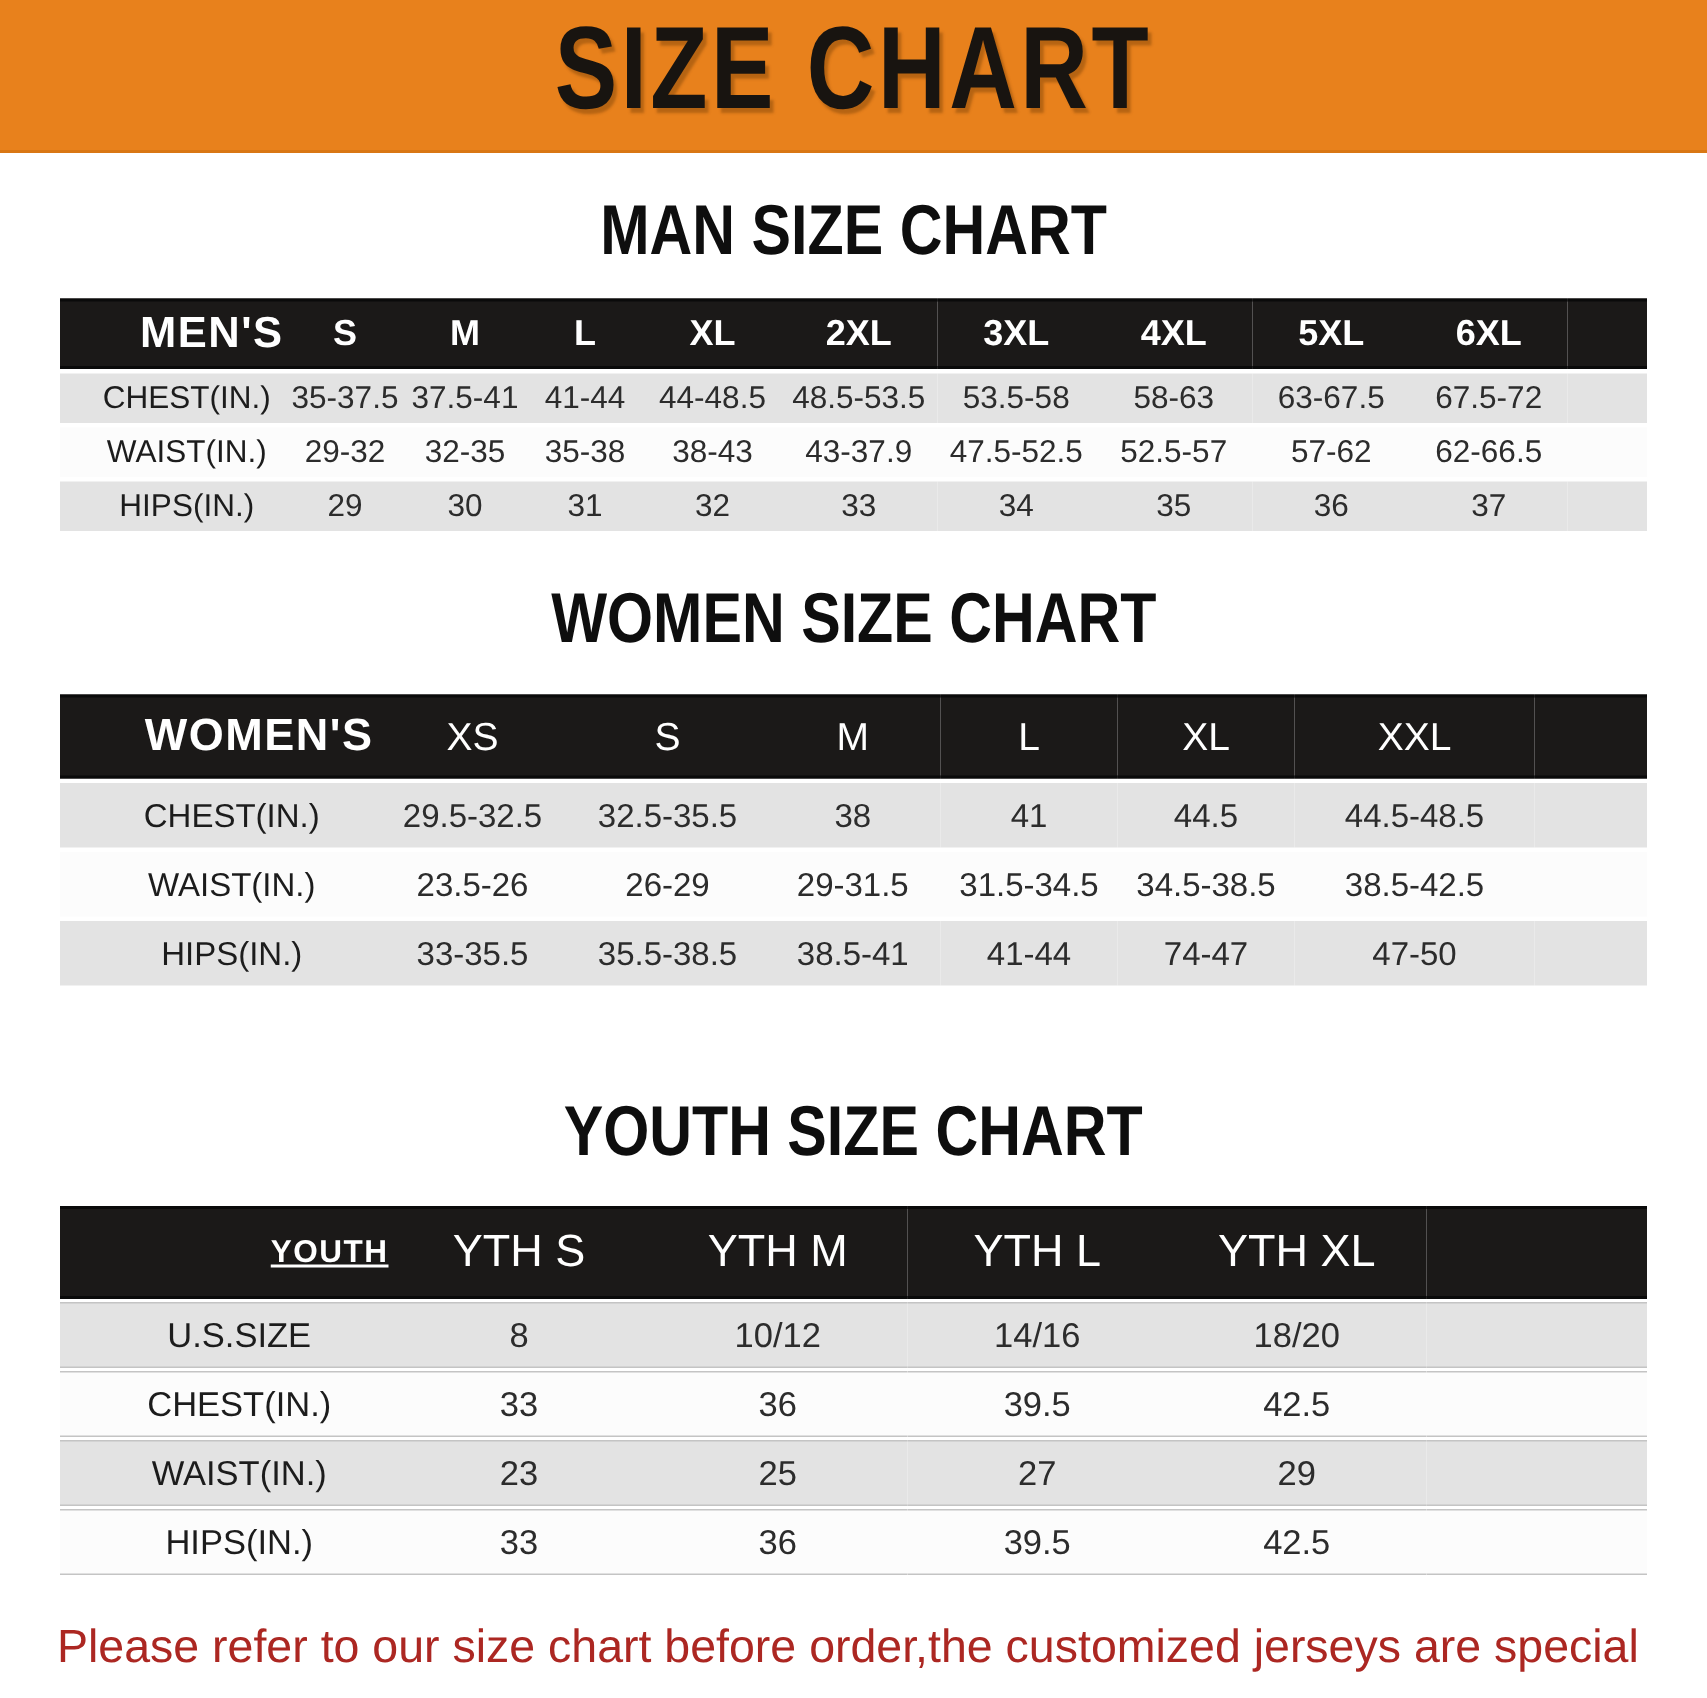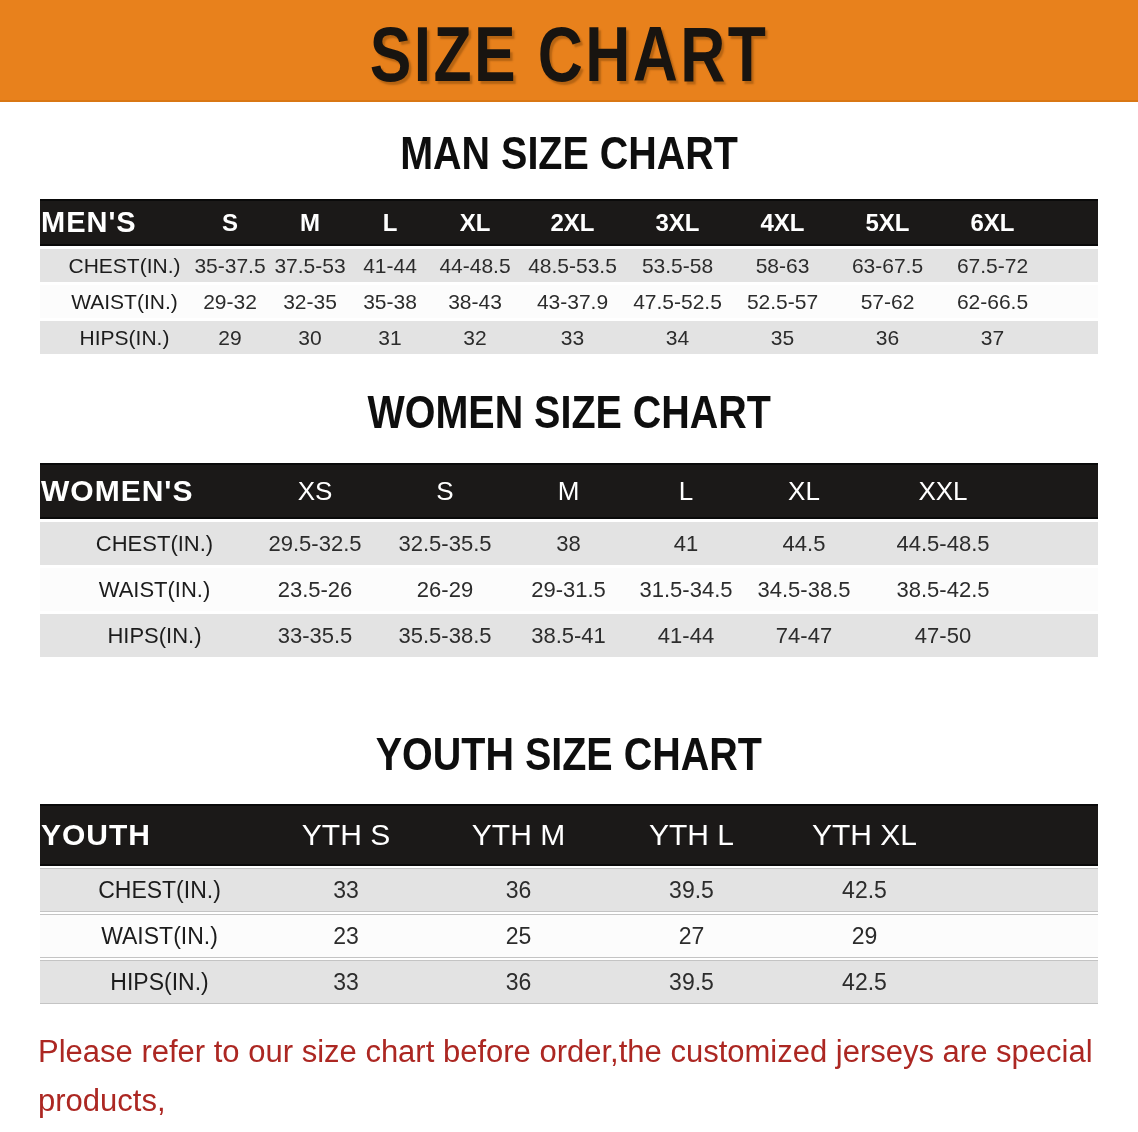--- a/index.html
+++ b/index.html
@@ -11,21 +11,21 @@
     font-family: "Liberation Sans", sans-serif;
     overflow: hidden;
   }
 
   
   .banner {
     width: 100%;
     height: 102px;
     background: #e8811c;
     display: flex;
-    align-items: flex-end;
+    align-items: flex-start;
     justify-content: center;
     border-bottom: 2px solid #d97714;
   }
   .banner-title {
     display: inline-block;
     font-size: 78px;
     font-weight: 900;
     color: #181410;
     letter-spacing: 3px;
     transform: scaleX(0.80);
@@ -61,21 +61,21 @@
     table-layout: fixed;
   }
   .size-table thead th {
     background: #1b1918;
     color: #ffffff;
     font-weight: normal;
     border-top: 2px solid #0a0a0a;
     border-bottom: 2px solid #0a0a0a;
   }
   .size-table thead th.lbl-head {
-    text-align: left;
+    text-align: right;
     font-weight: 800;
     letter-spacing: 1px;
   }
   .size-table tbody td {
     text-align: center;
     color: #2c2c2c;
   }
   .size-table tbody td.lbl {
     color: #1c1c1c;
     padding-left: 20px;
@@ -91,21 +91,21 @@
 
   
   .t-women { margin-top: 21px; }
   .t-women thead th { height: 56px; font-size: 26px; }
   .t-women thead th.lbl-head { font-size: 30px; }
   .t-women tbody td { height: 43px; font-size: 22px; }
 
   
   .t-youth { margin-top: 21px; border-spacing: 0 2px; }
   .t-youth thead th { height: 62px; font-size: 30px; }
-  .t-youth thead th.lbl-head { font-size: 30px; }
+  .t-youth thead th.lbl-head { font-size: 21px; text-decoration: underline; }
   .t-youth tbody td {
     height: 44px;
     font-size: 23px;
     border-top: 1px solid #c4c4c4;
     border-bottom: 1px solid #c4c4c4;
   }
 
   
   .footer-note {
     margin: 21px 30px 0 38px;
@@ -152,21 +152,21 @@
       <th>4XL</th>
       <th>5XL</th>
       <th>6XL</th>
       <th></th>
     </tr>
   </thead>
   <tbody>
     <tr>
       <td class="lbl">CHEST(IN.)</td>
       <td>35-37.5</td>
-      <td>37.5-53</td>
+      <td>37.5-41</td>
       <td>41-44</td>
       <td>44-48.5</td>
       <td>48.5-53.5</td>
       <td>53.5-58</td>
       <td>58-63</td>
       <td>63-67.5</td>
       <td>67.5-72</td>
       <td></td>
     </tr>
     <tr>
@@ -277,20 +277,28 @@
       <th class="lbl-head">YOUTH</th>
       <th>YTH S</th>
       <th>YTH M</th>
       <th>YTH L</th>
       <th>YTH XL</th>
       <th></th>
     </tr>
   </thead>
   <tbody>
     <tr>
+      <td class="lbl">U.S.SIZE</td>
+      <td>8</td>
+      <td>10/12</td>
+      <td>14/16</td>
+      <td>18/20</td>
+      <td></td>
+    </tr>
+    <tr>
       <td class="lbl">CHEST(IN.)</td>
       <td>33</td>
       <td>36</td>
       <td>39.5</td>
       <td>42.5</td>
       <td></td>
     </tr>
     <tr>
       <td class="lbl">WAIST(IN.)</td>
       <td>23</td>

